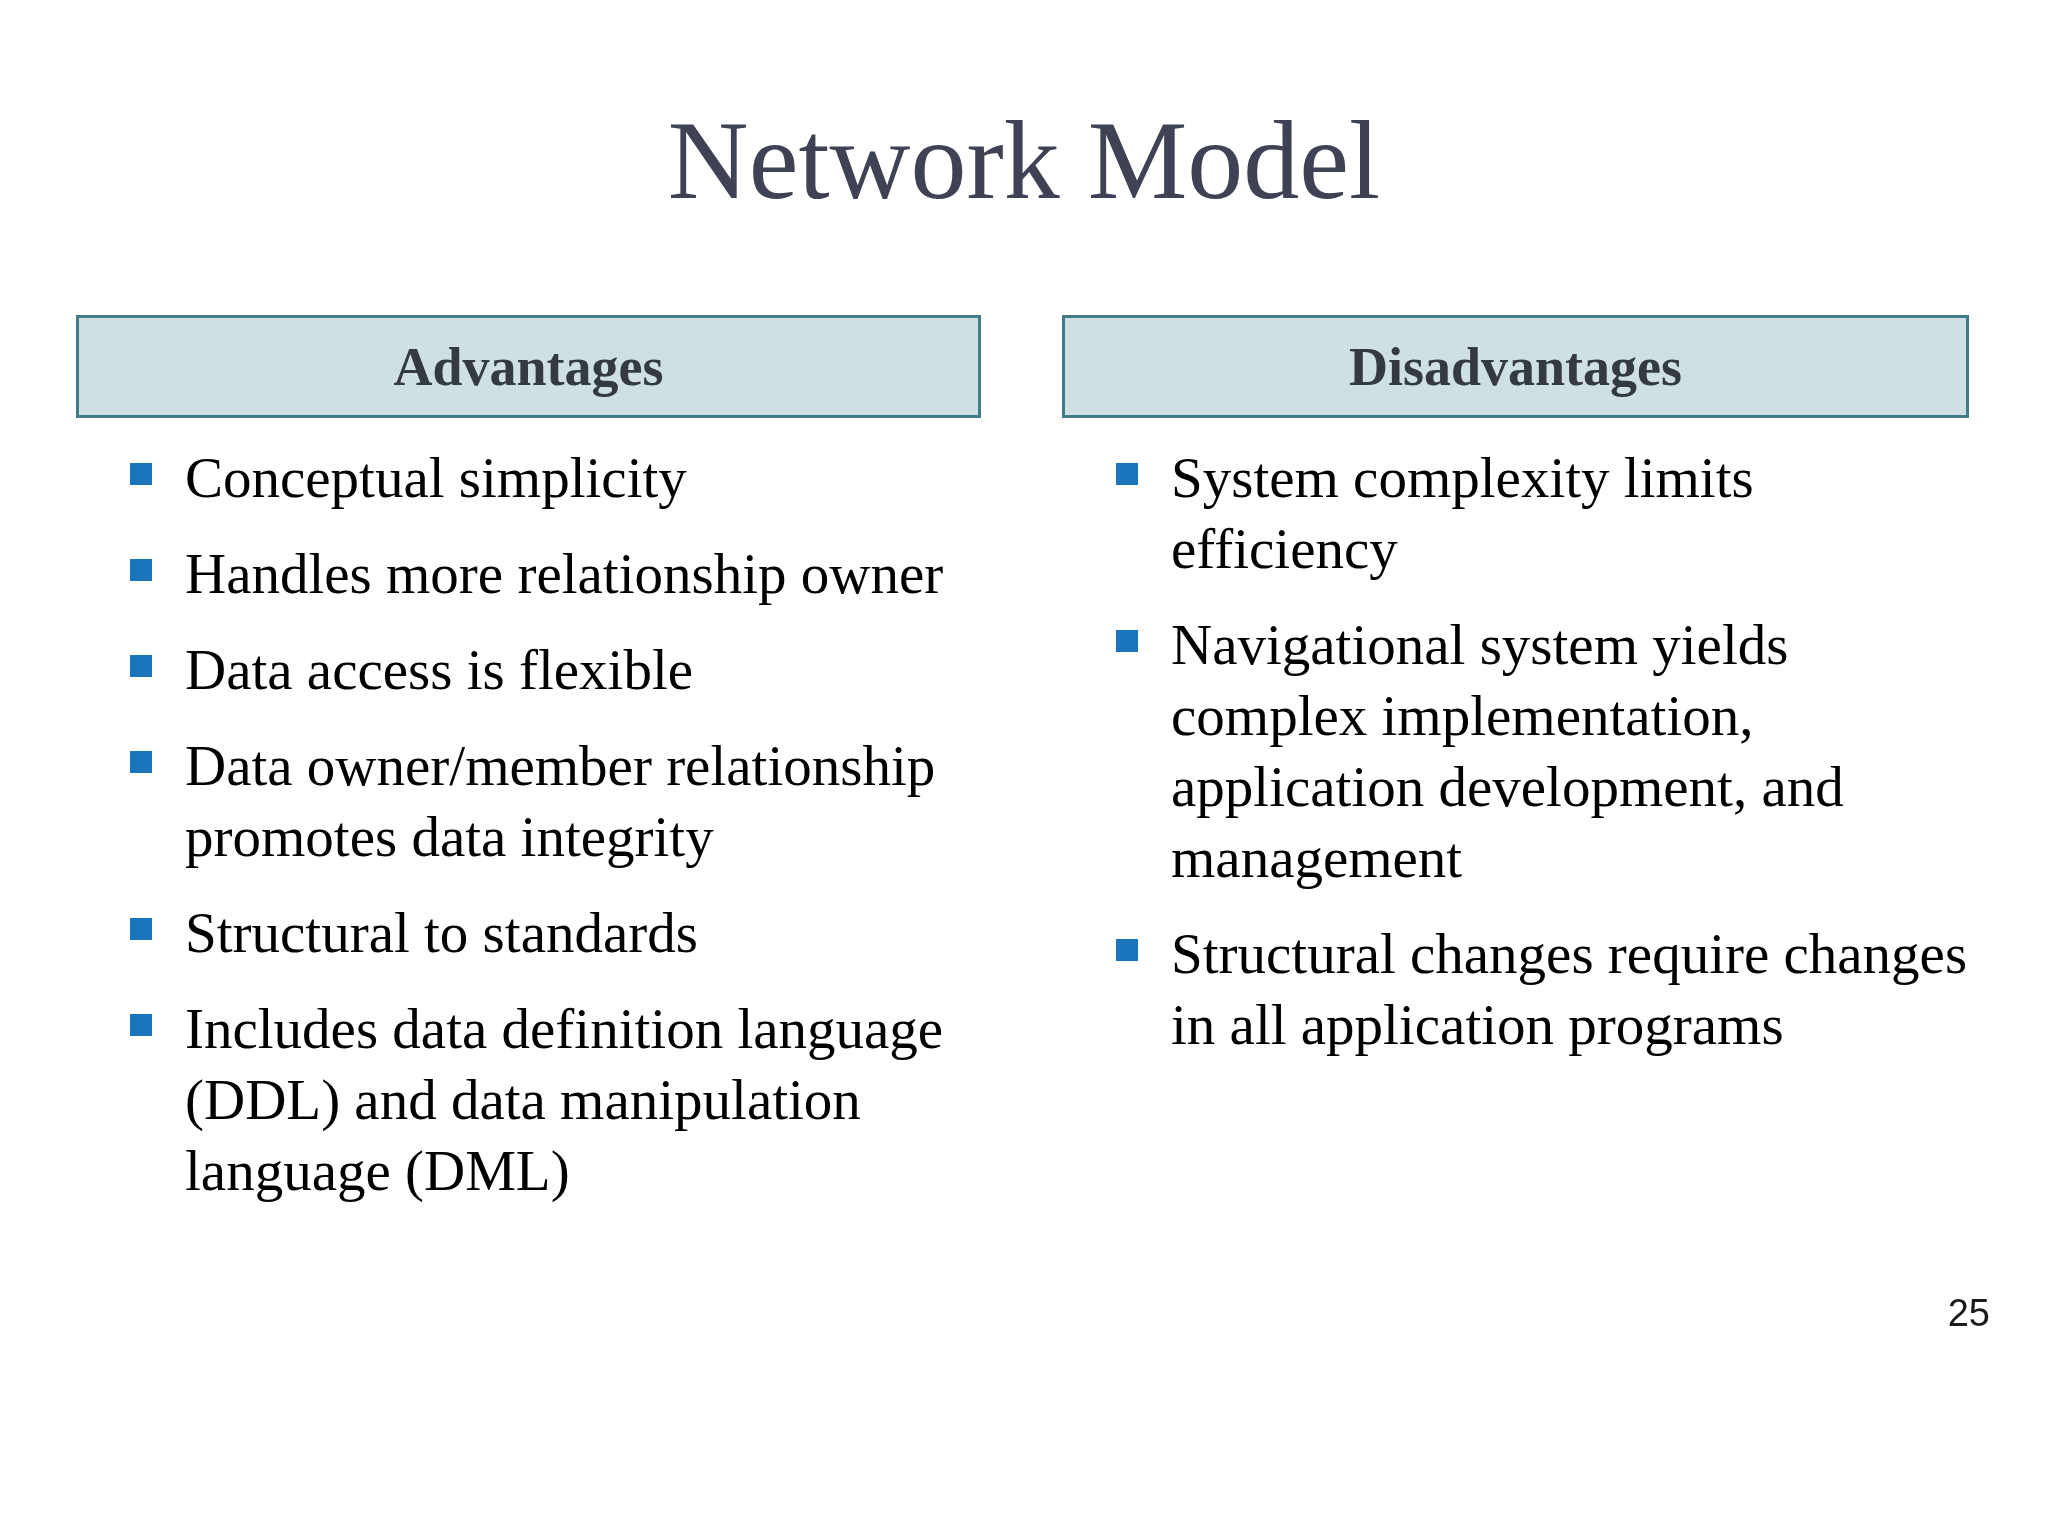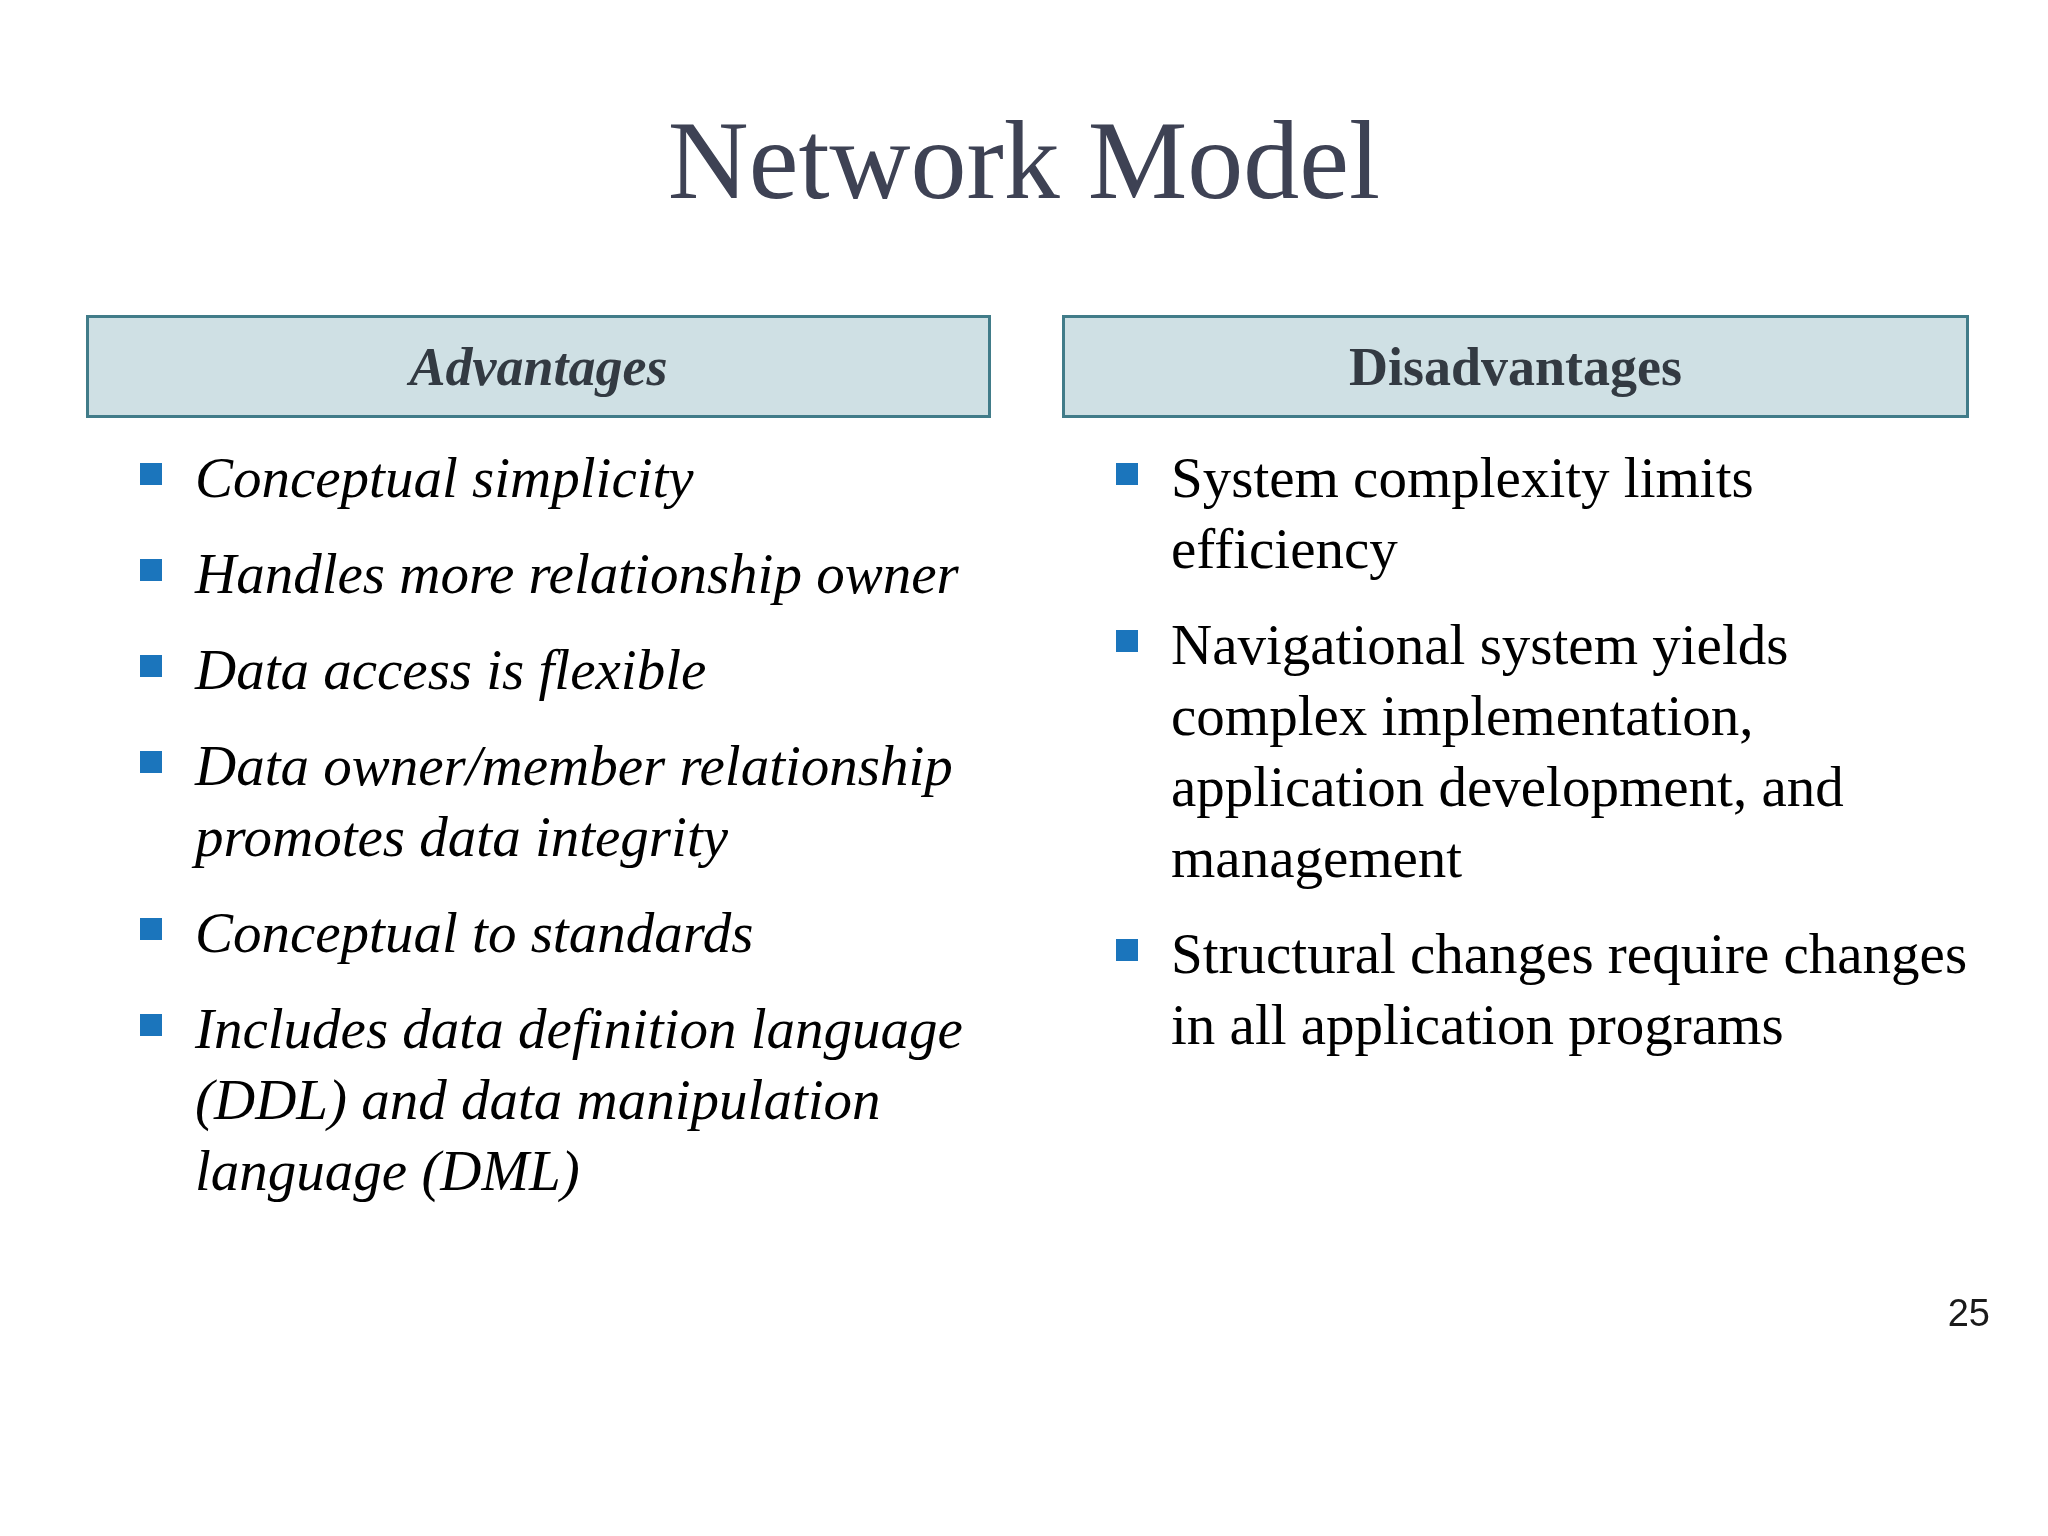--- a/index.html
+++ b/index.html
@@ -30,21 +30,21 @@
     width: 100%;
     margin: 0;
     text-align: center;
     font-size: 112px;
     font-weight: normal;
     line-height: 1.3;
     color: var(--title-color);
     letter-spacing: 0px;
   }
   .col { position: absolute; top: 315px; }
-  .col-left  { left: 86px;  width: 905px; font-style: italic; }
+  .col-left  { left: 76px;  width: 905px; }
   .col-right { left: 1062px; width: 907px; }
   .colhdr {
     height: 103px;
     border: 3px solid var(--header-border);
     background: var(--header-bg);
     display: flex;
     align-items: center;
     justify-content: center;
     font-weight: bold;
     font-size: 54px;
@@ -104,21 +104,21 @@
       <li>
         <span class="sq"></span>
         <span>Data access is flexible</span>
       </li>
       <li>
         <span class="sq"></span>
         <span>Data owner/member relationship promotes data integrity</span>
       </li>
       <li>
         <span class="sq"></span>
-        <span>Conceptual to standards</span>
+        <span>Structural to standards</span>
       </li>
       <li>
         <span class="sq"></span>
         <span>Includes data definition language (DDL) and data manipulation language (DML)</span>
       </li>
     </ul>
   </section>
 
   <section class="col col-right">
     <header class="colhdr">

